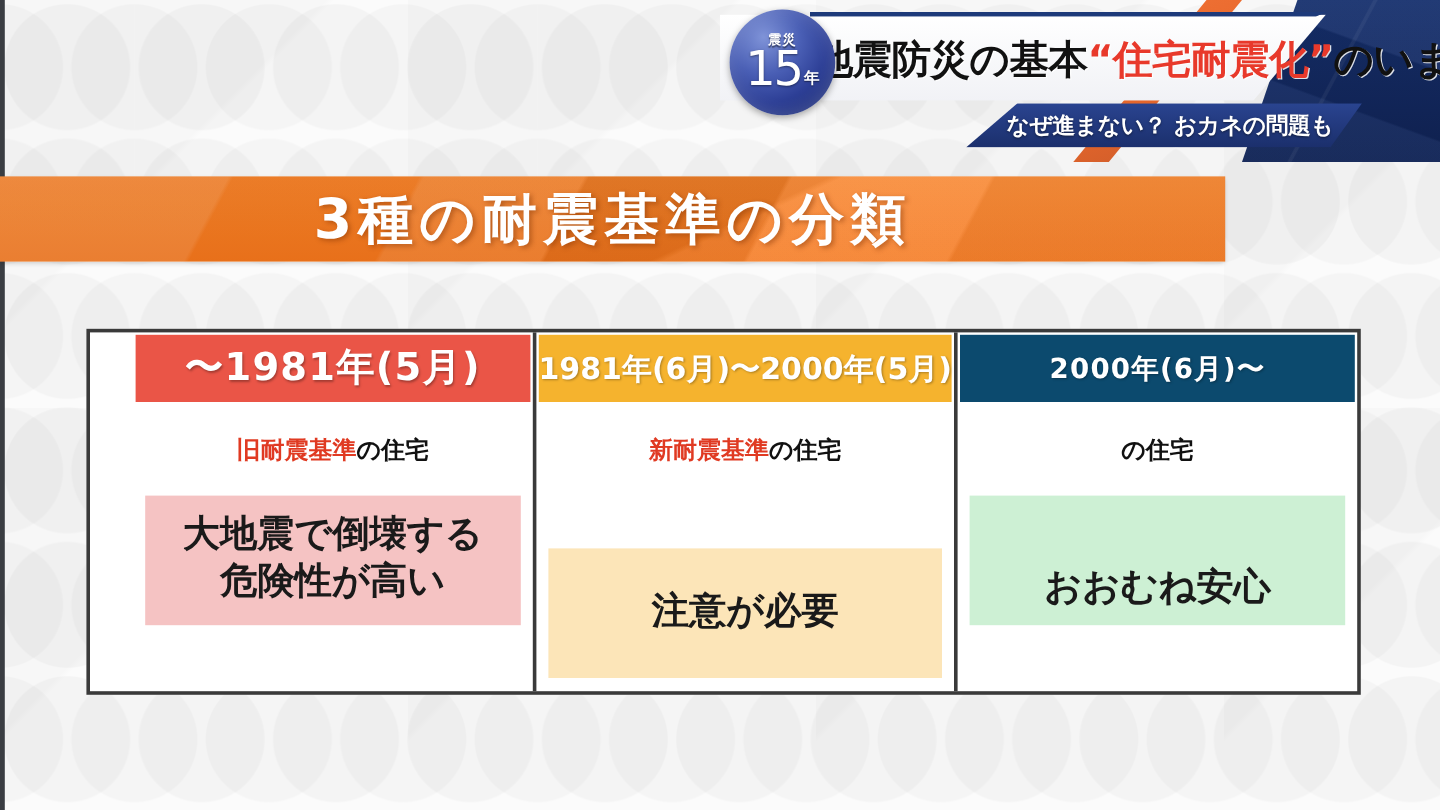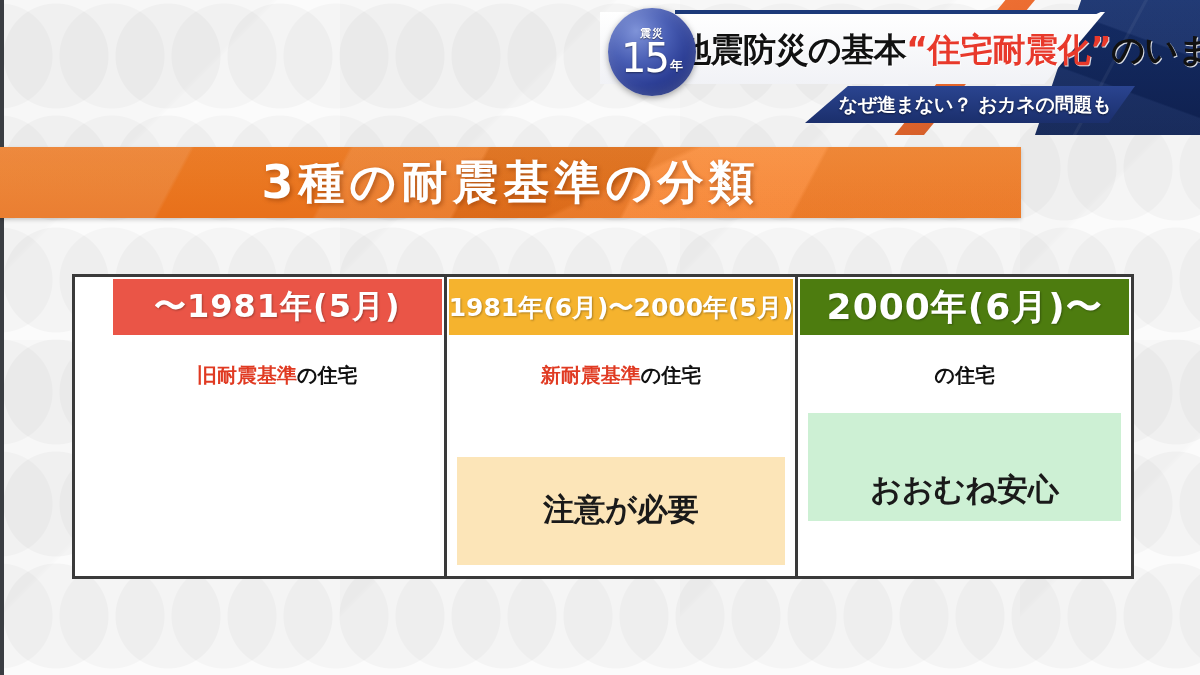--- a/index.html
+++ b/index.html
@@ -117,21 +117,21 @@
   }
   .col + .col{ border-left:3px solid #3a3a3a; }
   .col-head{
     height:56px; margin:2px; display:flex; align-items:center; justify-content:center;
     white-space:nowrap;
     font-weight:bold; color:#ffffff;
     text-shadow:1px 1px 2px rgba(0,0,0,.30);
   }
   .col-head.red{ background:#ea5547; font-size:32px; letter-spacing:1px; }
   .col-head.orange{ background:#f5b32e; font-size:25px; letter-spacing:0; }
-  .col-head.green{ background:#4d7c0f; font-size:36px; letter-spacing:1px; }
+  .col-head.green{ background:#0c4a6e; font-size:23px; letter-spacing:1px; }
 
   .col-type{
     height:76px; display:flex; align-items:center; justify-content:center;
     white-space:nowrap; font-size:20px; font-weight:bold; color:#111;
   }
   .col-type .accent{ color:#e03a22; }
   .col-type .suffix{ color:#111; font-weight:bold; }
 
   .col-note{
     margin:0 10px; padding:8px 4px 12px;
@@ -180,20 +180,26 @@
 </div>
 
 <div id="table-wrap">
 
   <div class="col">
     <div class="col-head red">〜1981年(5月)</div>
     <div class="col-type">
       <span class="accent">旧耐震基準</span>
         <span class="suffix">の住宅</span>
     </div>
+    <div class="col-note pink">
+      <span>
+        <span>大地震で倒壊する</span><br>
+        <span>危険性が高い</span>
+      </span>
+    </div>
   </div>
 
   <div class="col">
     <div class="col-head orange">1981年(6月)〜2000年(5月)</div>
     <div class="col-type">
       <span class="accent">新耐震基準</span>
         <span class="suffix">の住宅</span>
     </div>
     <div class="col-note cream">
       <span>注意が必要</span>

